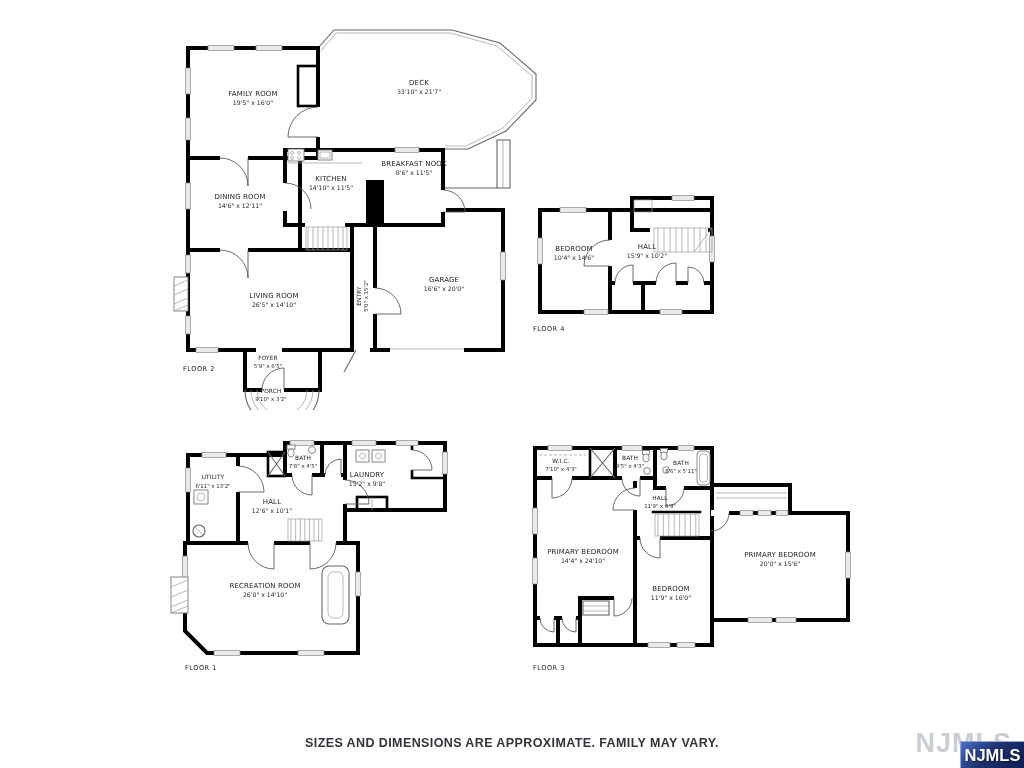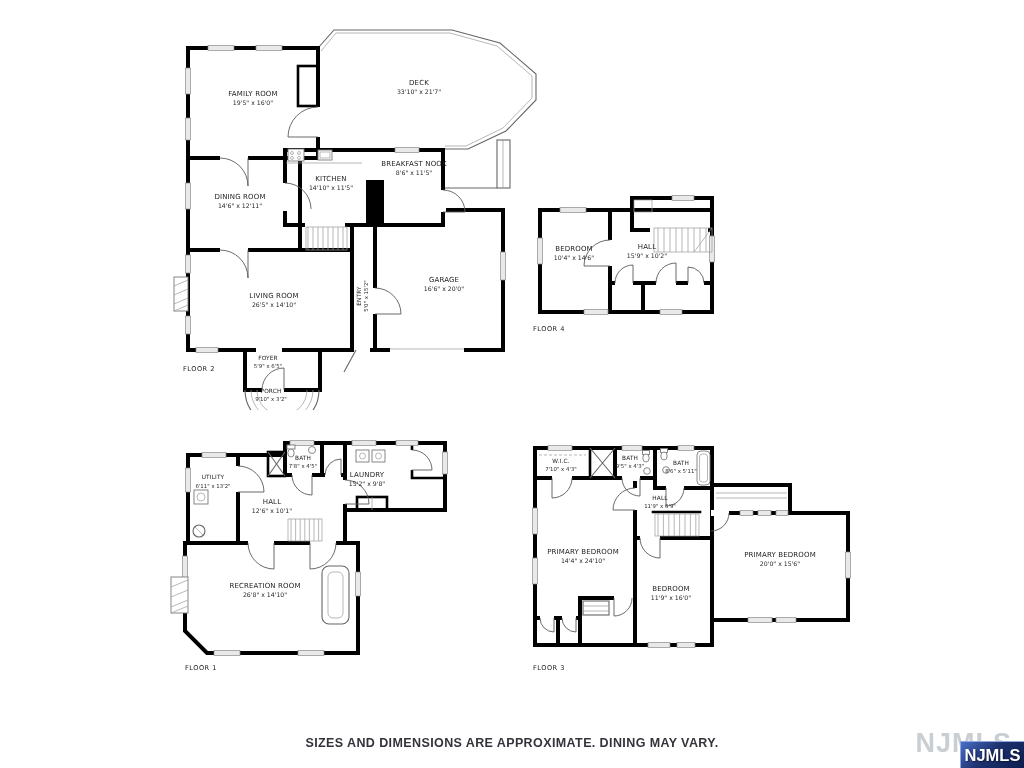--- a/index.html
+++ b/index.html
@@ -367,20 +367,20 @@
       <text class="rm" x="583" y="554">PRIMARY BEDROOM</text>
       <text class="dm" x="583" y="563">14'4" x 24'10"</text>
       <text class="rm" x="671" y="591">BEDROOM</text>
       <text class="dm" x="671" y="600">11'9" x 16'0"</text>
       <text class="rm" x="780" y="557">PRIMARY BEDROOM</text>
       <text class="dm" x="780" y="566">20'0" x 15'6"</text>
       <text class="fl" x="533" y="670">FLOOR 3</text>
     </g>
   </svg>
 
-  <div class="footer">SIZES AND DIMENSIONS ARE APPROXIMATE. DINING MAY VARY.</div>
+  <div class="footer">SIZES AND DIMENSIONS ARE APPROXIMATE. FAMILY MAY VARY.</div>
 
   <div class="logo-wrap">
     <div class="logo-watermark">NJMLS</div>
     <div class="logo-badge">NJMLS</div>
   </div>
 
 </div>
 
 </body></html>

